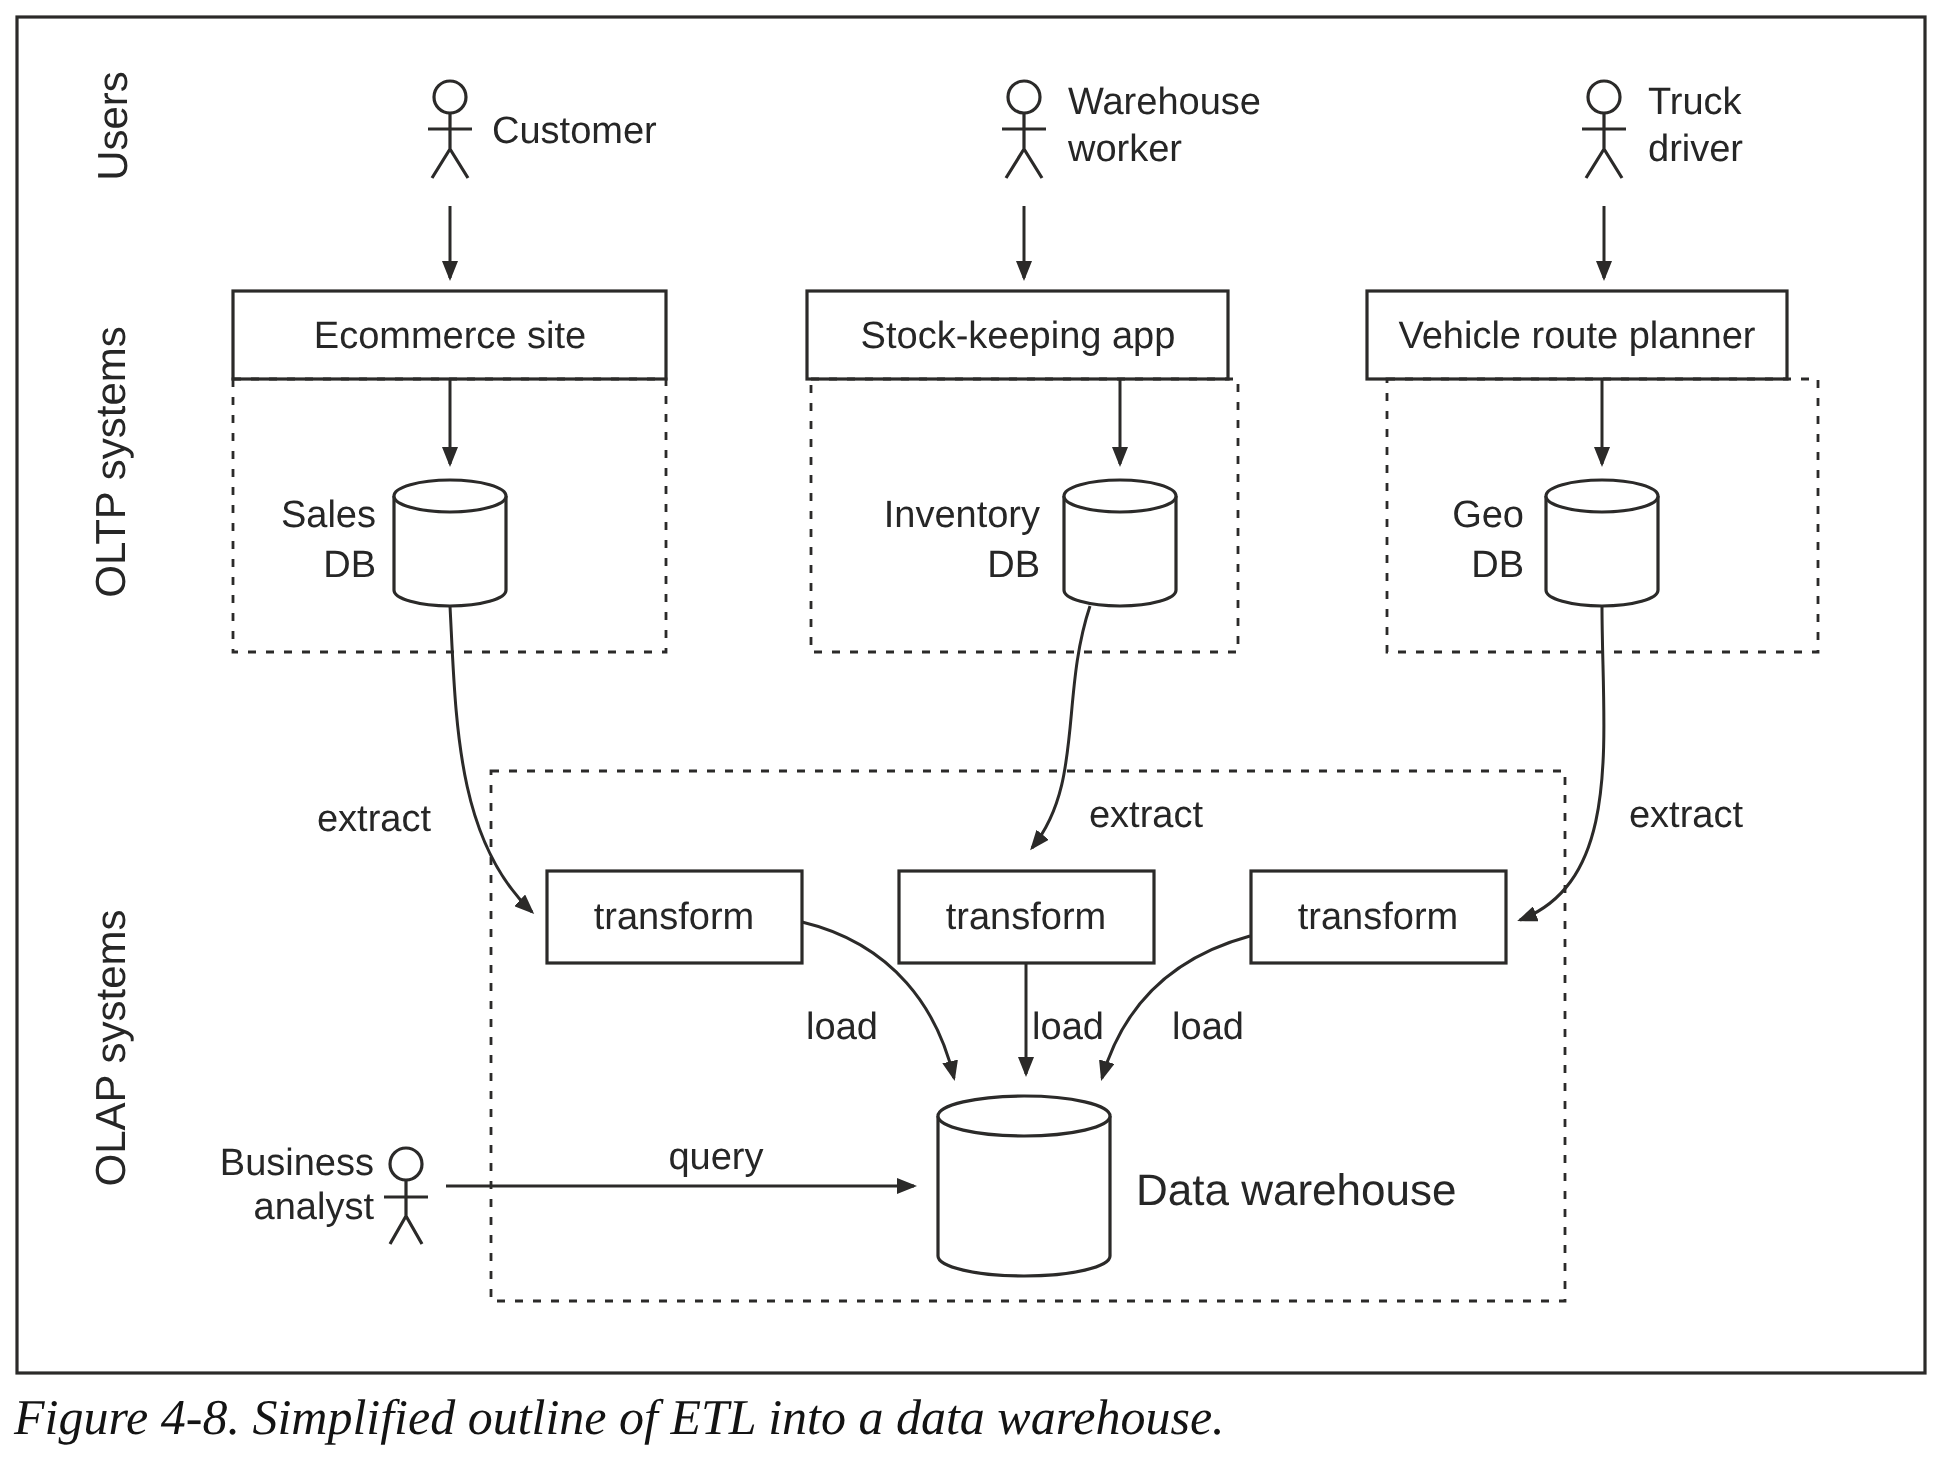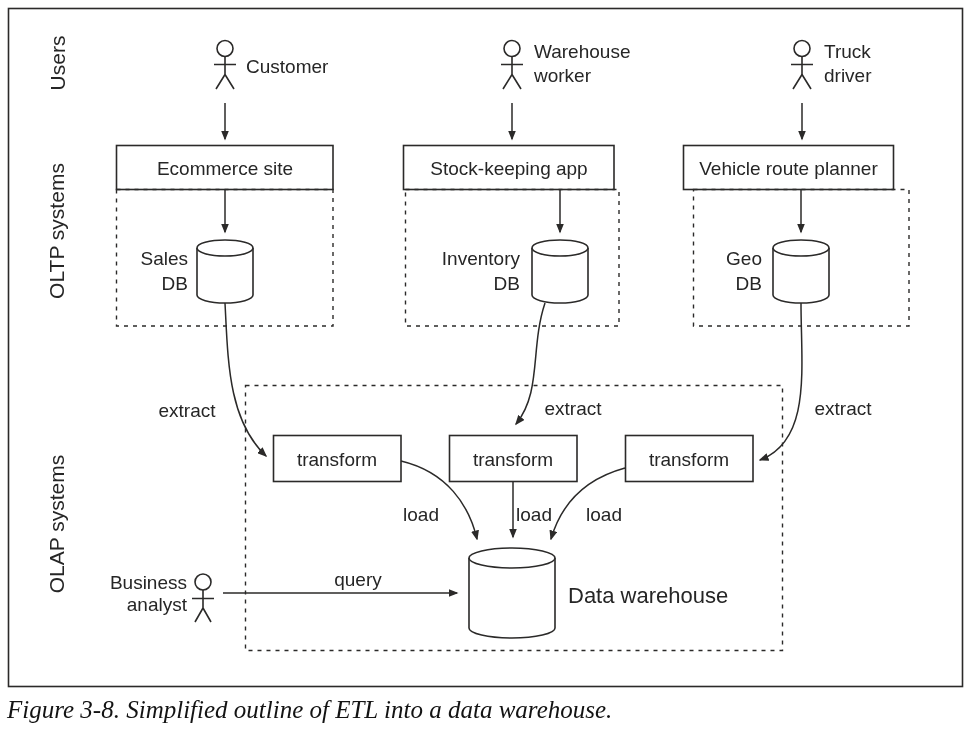--- a/index.html
+++ b/index.html
@@ -128,13 +128,13 @@
   <g class="stroke" stroke-width="1.6">
     <circle cx="203" cy="582" r="8"></circle>
     <path d="M203,590 L203,608 M192,598.5 L214,598.5 M203,608 L195,622 M203,608 L211,622"></path>
   </g>
   <text x="187" y="582" class="lbl end ctr">Business</text>
   <text x="187" y="604" class="lbl end ctr">analyst</text>
   <path d="M223,593 L457,593" class="stroke" stroke-width="1.5" marker-end="url(#ah)"></path>
   <text x="358" y="579" class="lbl mid ctr">query</text>
 </svg>
 
-<div id="caption">Figure 3-8. Simplified outline of ETL into a data warehouse.</div>
+<div id="caption">Figure 4-8. Simplified outline of ETL into a data warehouse.</div>
 
 </body></html>

